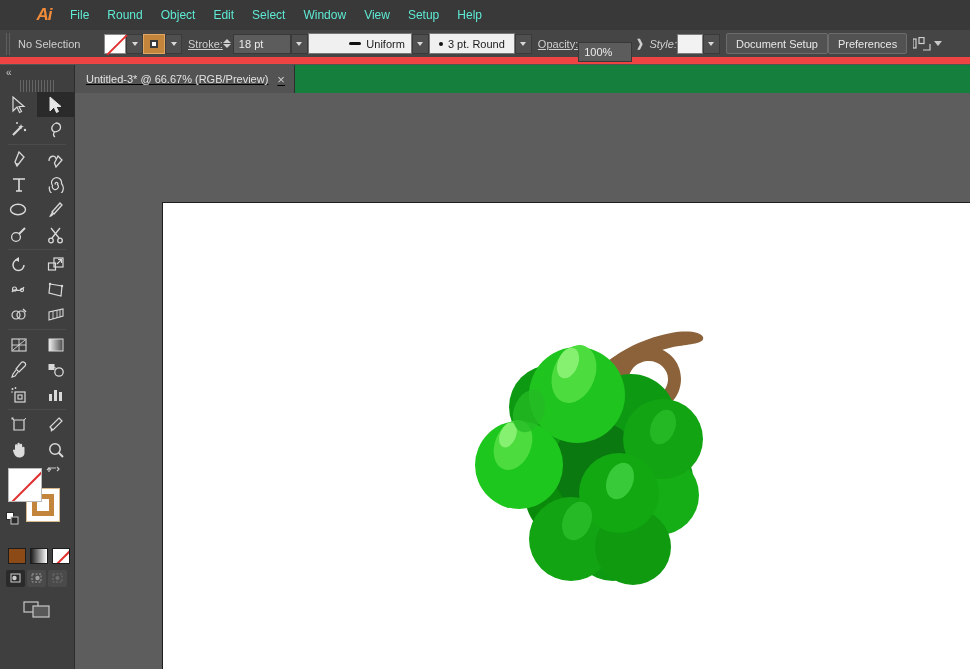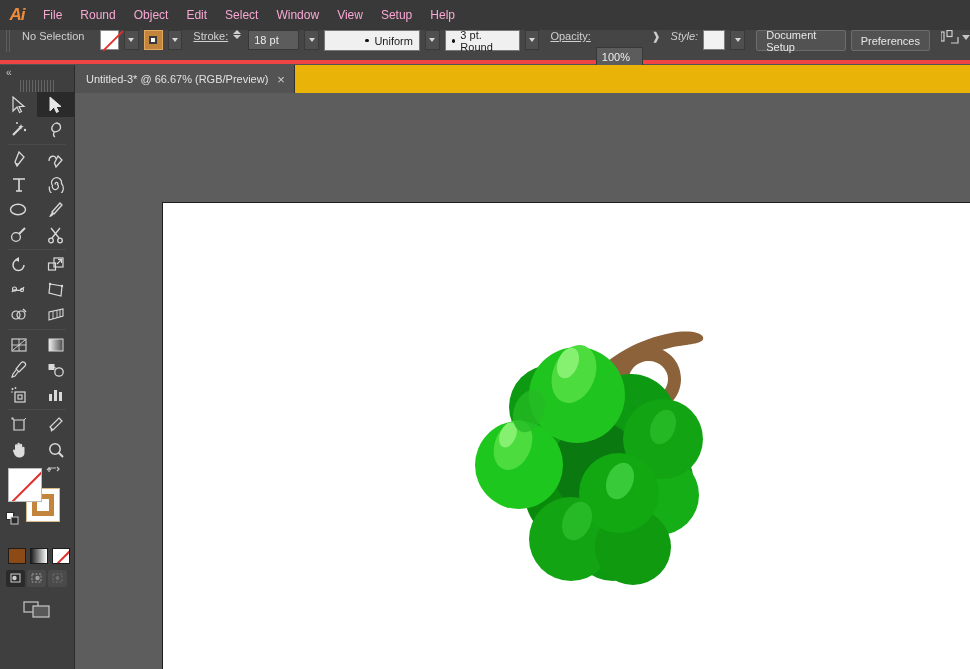--- a/index.html
+++ b/index.html
@@ -17,24 +17,25 @@
     background: #393939;
     display: flex; align-items: center;
     position: relative;
   }
   .ai-logo {
     width: 34px; height: 30px;
     display: flex; align-items: center; justify-content: center;
     font-weight: bold; font-size: 17px;
     color: #f08b3a; font-style: italic;
     letter-spacing: -1px;
+    margin-left: 27px;
   }
   .menu-item {
     padding: 0 9px; height: 30px; line-height: 30px;
-    font-size: 12px; color: #f9a8d4;
+    font-size: 12px; color: #5eead4;
     cursor: default; white-space: nowrap;
   }
   .menu-right {
     position: absolute; right: 0; top: 0; height: 30px;
     display: flex; align-items: center; gap: 6px; padding-right: 352px;
   }
   .app-btn {
     width: 17px; height: 17px;
     background: #6e6e6e; color: #2b2b2b;
     font-size: 10px; font-weight: bold;
@@ -44,23 +45,23 @@
   .arrange-icon { display: flex; align-items: center; gap: 3px; }
   .chev { width: 0; height: 0; border-left: 4px solid transparent;
           border-right: 4px solid transparent; border-top: 5px solid #c8c8c8; }
   .power-ico { display: flex; align-items: center; }
 
   
   .controlbar {
     position: absolute; top: 30px; left: 0;
     width: 970px; height: 34px;
     background: #454545;
-    border-bottom: 4px solid #ef4444;
-    display: flex; align-items: flex-start;
-    padding-left: 6px; gap: 5px;
+    border-bottom: 7px solid #ef4444;
+    display: flex; align-items: center;
+    padding-left: 6px; gap: 0;
   }
   .grip { width: 6px; height: 22px;
     background: repeating-linear-gradient(90deg,#5e5e5e 0 1px,transparent 1px 3px); }
   .cb-label { font-size: 11px; color: #d0d0d0; white-space: nowrap; }
 
   .swatch-none {
     width: 22px; height: 20px; background: #fff;
     border: 1px solid #8a8a8a; position: relative;
   }
   .swatch-none::after {
@@ -106,22 +107,22 @@
     background: #525252; border: 1px solid #6c6c6c;
     color: #e8e8e8; font-size: 11px;
     display: flex; align-items: center; border-radius: 2px;
   }
   .opac-arrow { color: #cfcfcf; font-size: 11px; padding: 0 3px; }
 
   
   .tabbar {
     position: absolute; top: 65px; left: 75px;
     width: 895px; height: 28px;
-    background: #eab308;
-    display: flex; align-items: flex-end;
+    background: #15803d;
+    display: flex; align-items: flex-end; text-decoration: underline;
   }
   .doc-tab {
     height: 28px; background: #535353;
     display: flex; align-items: center; gap: 9px;
     padding: 0 9px 0 11px;
     font-size: 11px; color: #e2e2e2;
     border-right: 1px solid #2e2e2e;
   }
   .tab-close { font-size: 13px; color: #cdcdcd; line-height: 1; }
 
@@ -241,21 +242,21 @@
 
   <div class="stepper">
     <i class="up"></i>
       <i class="dn"></i>
   </div>
   <div class="numfield" style="width:58px;">18 pt</div>
   <div class="dd-arrow">
       <span class="chev"></span>
     </div>
 
-  <div class="combo-light" style="width:96px;padding-left:40px;">
+  <div class="combo-light" style="width:104px;padding-left:40px;">
     <span class="uniform-line"></span>
     <span>Uniform</span>
   </div>
   <div class="dd-arrow">
       <span class="chev"></span>
     </div>
 
   <div class="combo-light" style="width:86px;justify-content:center;">
     <span class="brush-dot"></span>
     <span>3 pt. Round</span>

